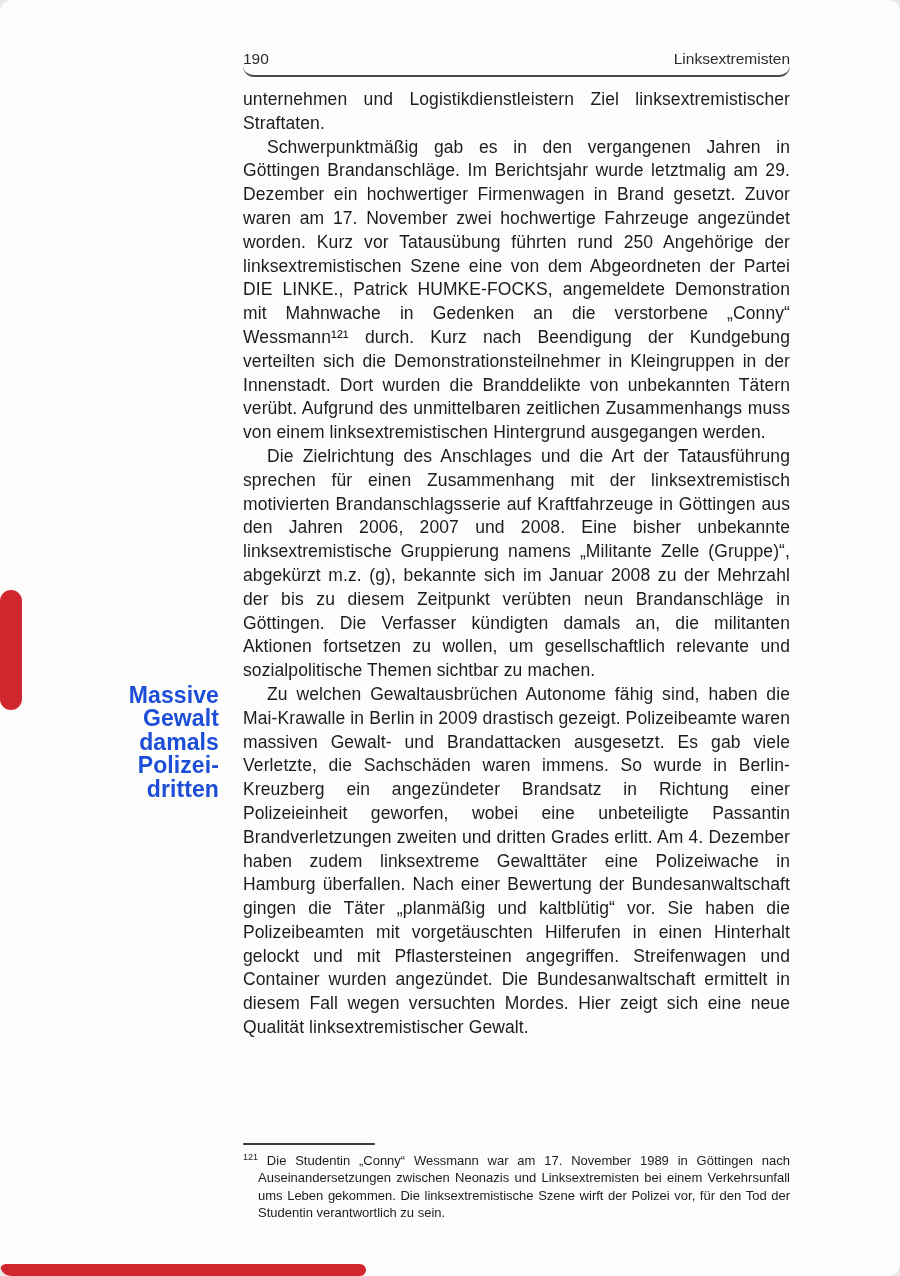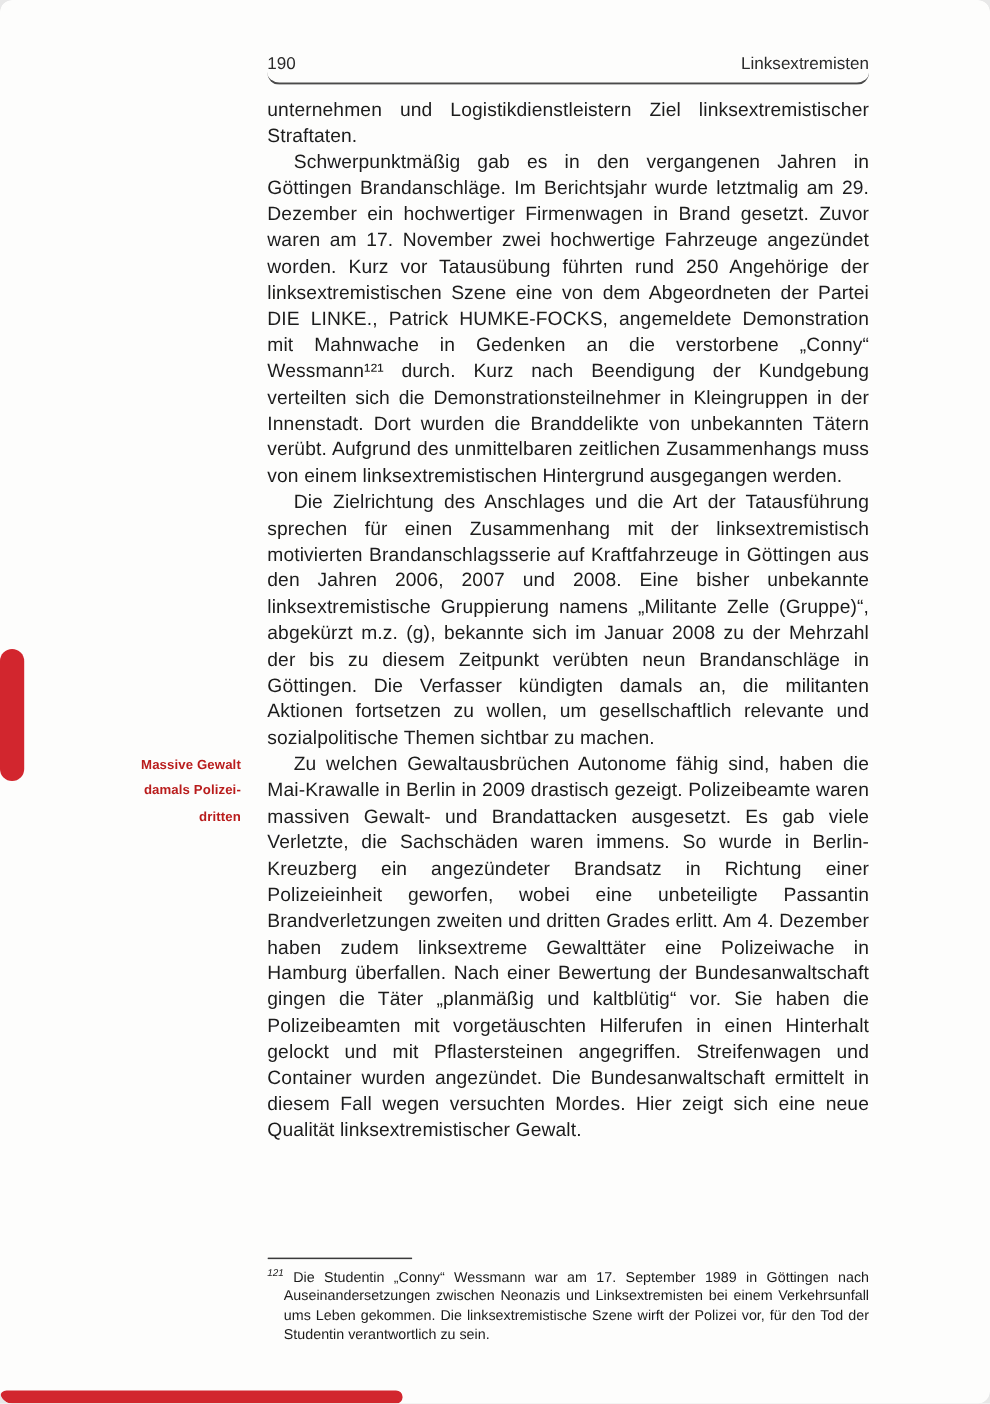--- a/index.html
+++ b/index.html
@@ -45,23 +45,23 @@
   p.indent { text-indent: 24px; }
   .para-wrap { position: relative; }
   
   .margin-note {
     position: absolute;
     left: -188px;
     top: 1px;
     width: 164px;
     text-align: right;
     font-weight: bold;
-    font-size: 12px;
+    font-size: 23px;
     line-height: 23.5px;
-    color: #b91c1c;
+    color: #1d4ed8;
   }
   
   .chapter-tab {
     position: absolute;
     left: 0;
     top: 590px;
     width: 22px;
     height: 120px;
     background: #d2262e;
   }
@@ -82,21 +82,20 @@
     margin-bottom: 7px;
   }
   .footnote-text {
     padding-left: 15px;
     text-indent: -15px;
   }
   .fn-marker {
     font-size: 9px;
     vertical-align: super;
     line-height: 0;
-    font-style: italic;
   }
   
   .bottom-bar {
     position: absolute;
     left: 0;
     top: 1264px;
     width: 366px;
     height: 12px;
     background: #d2262e;
   }
@@ -124,18 +123,18 @@
         <div>dritten</div>
       </div>
       <p class="body-para indent">Zu welchen Gewaltausbrüchen Autonome fähig sind, haben die Mai-Krawalle in Berlin in 2009 drastisch gezeigt. Polizeibeamte waren massiven Gewalt- und Brandattacken ausgesetzt. Es gab viele Verletzte, die Sachschäden waren immens. So wurde in Berlin-Kreuzberg ein angezündeter Brandsatz in Richtung einer Polizeieinheit geworfen, wobei eine unbeteiligte Passantin Brandverletzungen zweiten und dritten Grades erlitt. Am 4. Dezember haben zudem linksextreme Gewalttäter eine Polizeiwache in Hamburg überfallen. Nach einer Bewertung der Bundesanwaltschaft gingen die Täter „planmäßig und kaltblütig“ vor. Sie haben die Polizeibeamten mit vorgetäuschten Hilferufen in einen Hinterhalt gelockt und mit Pflastersteinen angegriffen. Streifenwagen und Container wurden angezündet. Die Bundesanwaltschaft ermittelt in diesem Fall wegen versuchten Mordes. Hier zeigt sich eine neue Qualität linksextremistischer Gewalt.</p>
     </div>
   </div>
 
   <div class="chapter-tab"></div>
 
   <div class="footnote">
     <div class="footnote-rule"></div>
-    <p class="footnote-text"><span class="fn-marker">121</span> <span>Die Studentin „Conny“ Wessmann war am 17. September 1989 in Göttingen nach Auseinandersetzungen zwischen Neonazis und Linksextremisten bei einem Verkehrsunfall ums Leben gekommen. Die linksextremistische Szene wirft der Polizei vor, für den Tod der Studentin verantwortlich zu sein.</span></p>
+    <p class="footnote-text"><span class="fn-marker">121</span> <span>Die Studentin „Conny“ Wessmann war am 17. November 1989 in Göttingen nach Auseinandersetzungen zwischen Neonazis und Linksextremisten bei einem Verkehrsunfall ums Leben gekommen. Die linksextremistische Szene wirft der Polizei vor, für den Tod der Studentin verantwortlich zu sein.</span></p>
   </div>
 
   <div class="bottom-bar"></div>
 
 </div>
 
 </body></html>

